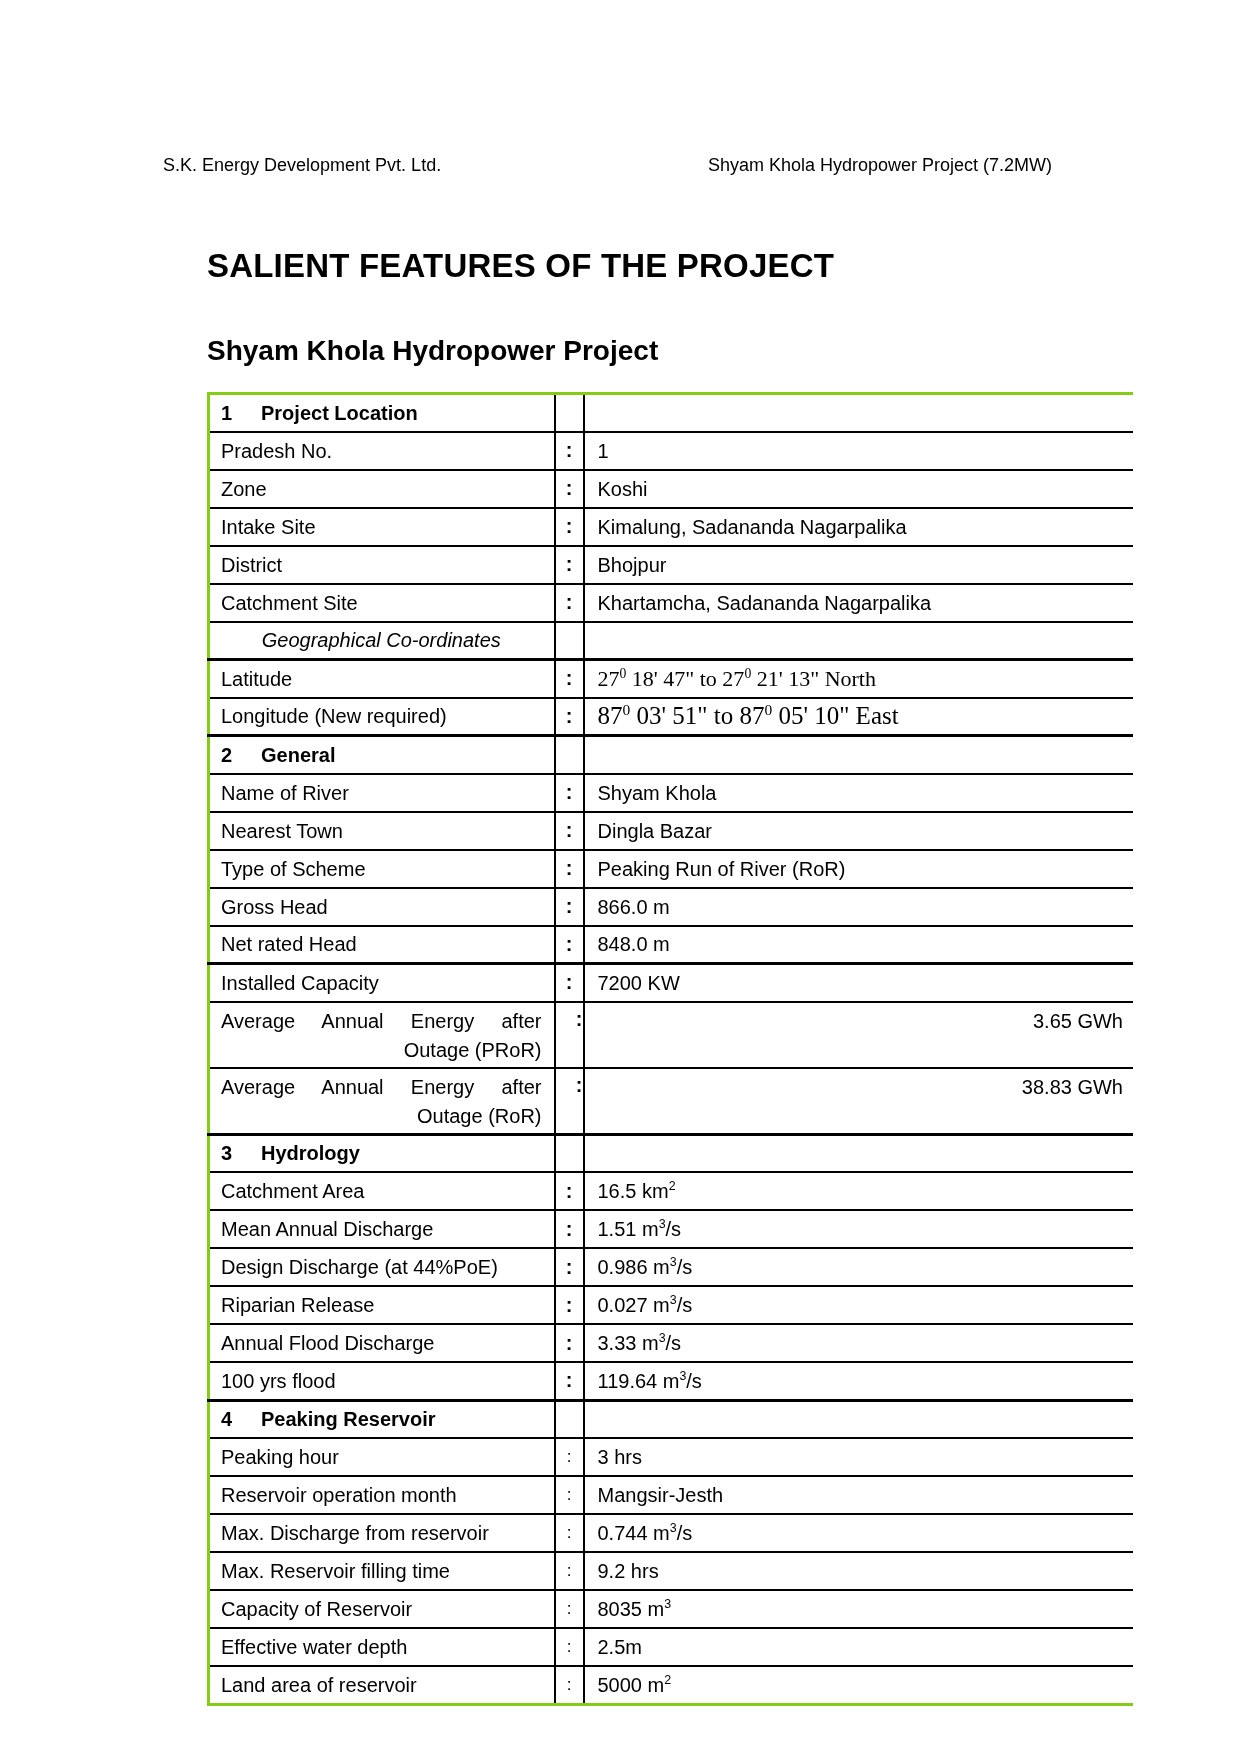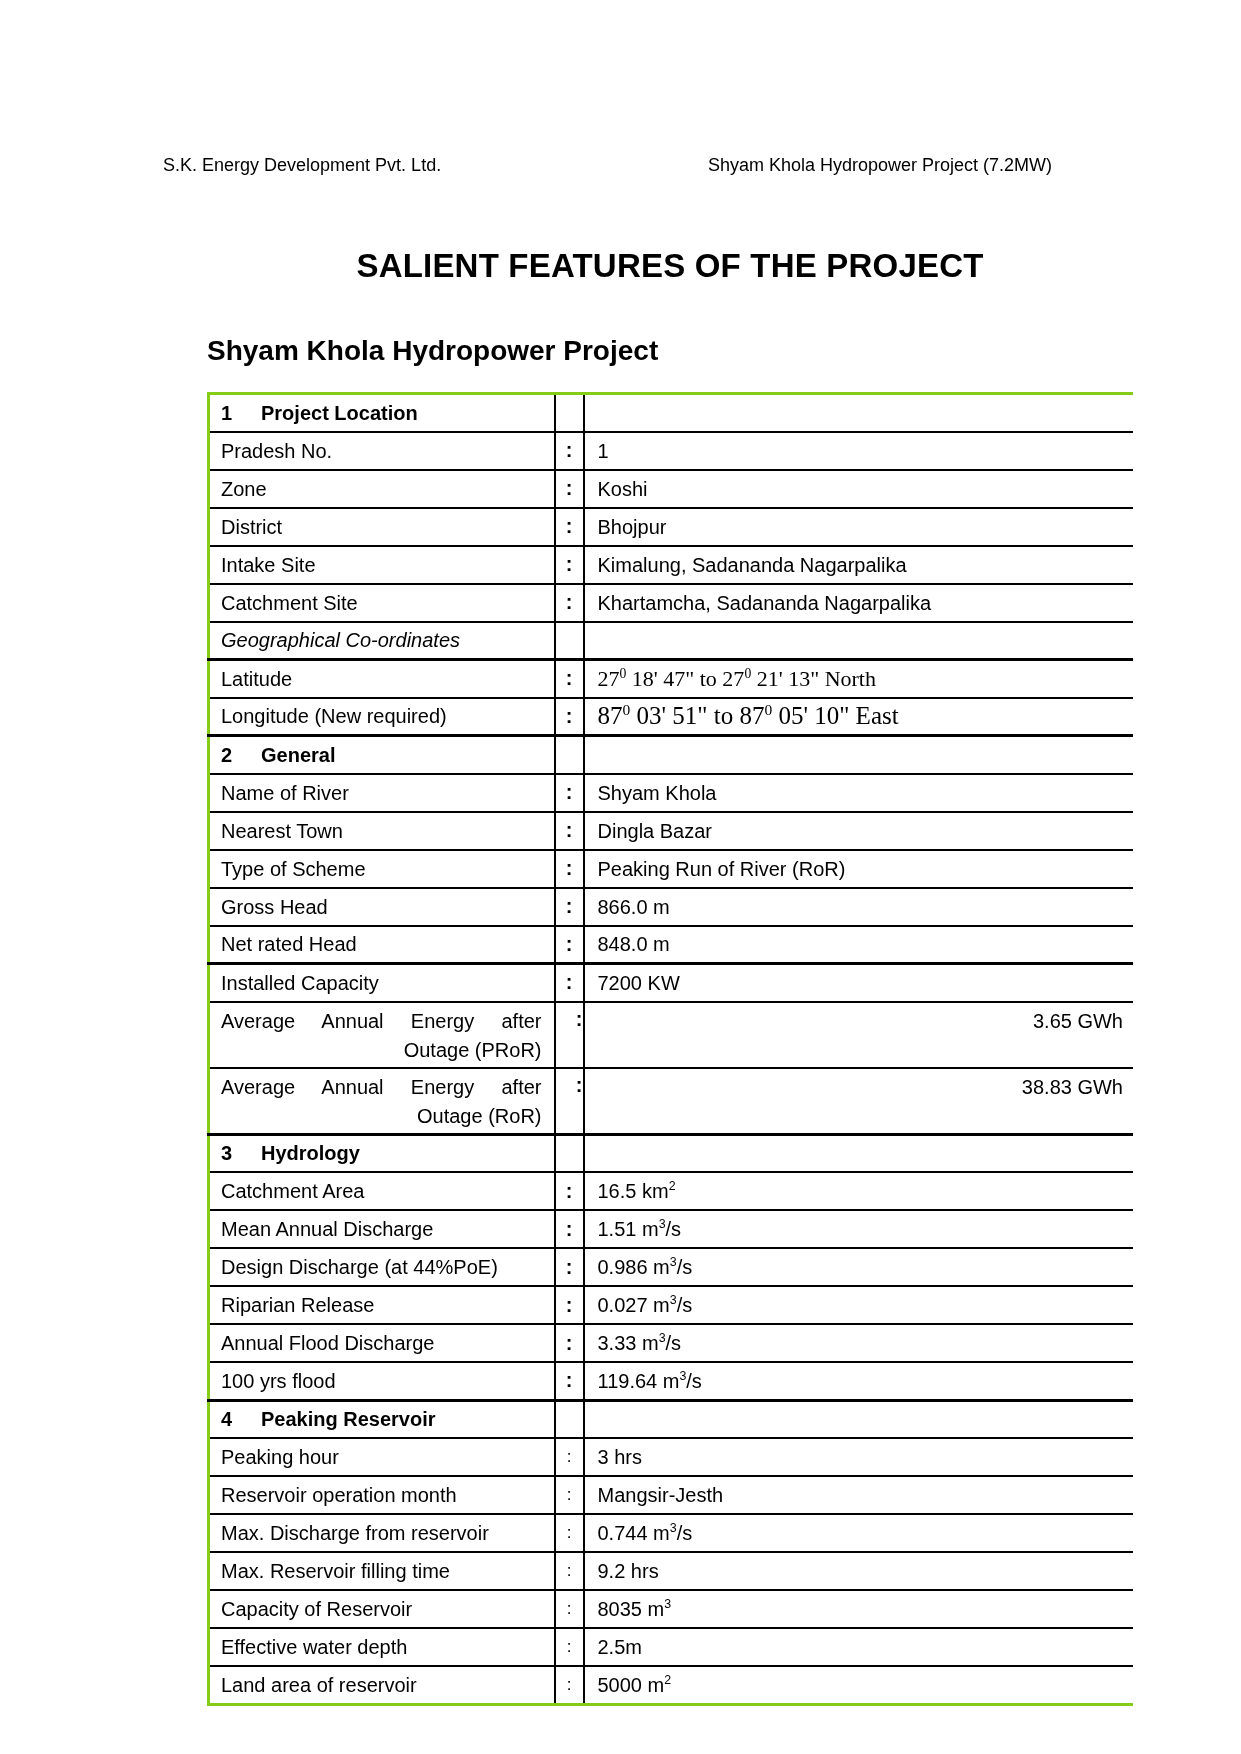--- a/index.html
+++ b/index.html
@@ -16,21 +16,20 @@
   .doc-header {
     display: flex;
     justify-content: space-between;
     padding: 122px 81px 0 163px;
     font-size: 18px;
     line-height: 22px;
   }
   .doc-title-wrap {
     margin-left: 207px;
     width: 926px;
-    text-align: center;
   }
   .doc-title {
     margin: 68px 0 0 0;
     font-size: 33px;
     line-height: 44px;
     font-weight: 700;
     letter-spacing: 0.2px;
   }
   .doc-subtitle {
     margin: 45px 0 0 207px;
@@ -68,21 +67,21 @@
     font-weight: 400;
     font-size: 17px;
   }
   td.c-value {
     padding: 2px 10px 2px 13px;
     font-size: 20px;
     line-height: 26px;
   }
   tr.section-row td.c-label { font-weight: 700; }
   .sec-num { display: inline-block; width: 40px; }
-  .italic { font-style: italic; }
+  .italic { font-style: italic; text-align: center; }
   td.c-value.v-serif {
     font-family: "Liberation Serif", serif;
     font-size: 22px;
   }
   td.c-value.v-serif-lg {
     font-family: "Liberation Serif", serif;
     font-size: 25px;
   }
   sup { font-size: 62%; line-height: 0; vertical-align: super; }
   tr.tall td { vertical-align: top; text-align: right; }
@@ -123,28 +122,28 @@
           <td class="c-label">Pradesh No.</td>
           <td class="c-colon">:</td>
           <td class="c-value">1</td>
         </tr>
         <tr class="feature-row">
           <td class="c-label">Zone</td>
           <td class="c-colon">:</td>
           <td class="c-value">Koshi</td>
         </tr>
         <tr class="feature-row">
+          <td class="c-label">Intake Site</td>
+          <td class="c-colon">:</td>
+          <td class="c-value">Kimalung, Sadananda Nagarpalika</td>
+        </tr>
+        <tr class="feature-row">
           <td class="c-label">District</td>
           <td class="c-colon">:</td>
           <td class="c-value">Bhojpur</td>
-        </tr>
-        <tr class="feature-row">
-          <td class="c-label">Intake Site</td>
-          <td class="c-colon">:</td>
-          <td class="c-value">Kimalung, Sadananda Nagarpalika</td>
         </tr>
         <tr class="feature-row">
           <td class="c-label">Catchment Site</td>
           <td class="c-colon">:</td>
           <td class="c-value">Khartamcha, Sadananda Nagarpalika</td>
         </tr>
         <tr class="feature-row">
           <td class="c-label italic">Geographical Co-ordinates</td>
           <td class="c-colon"></td>
           <td class="c-value"></td>

